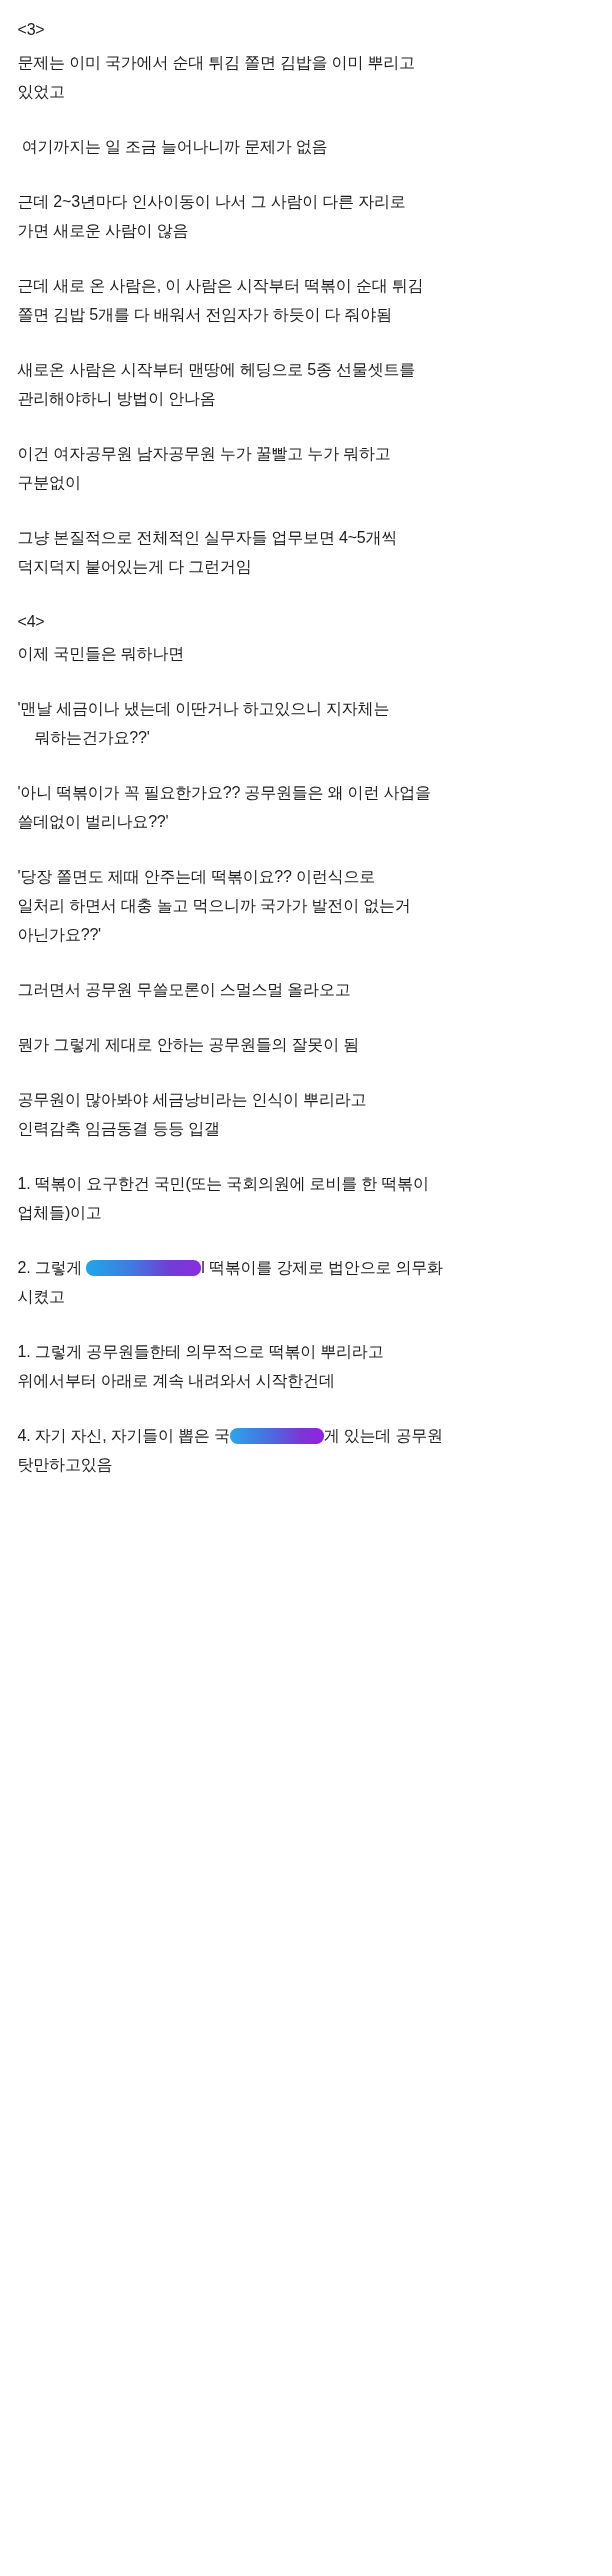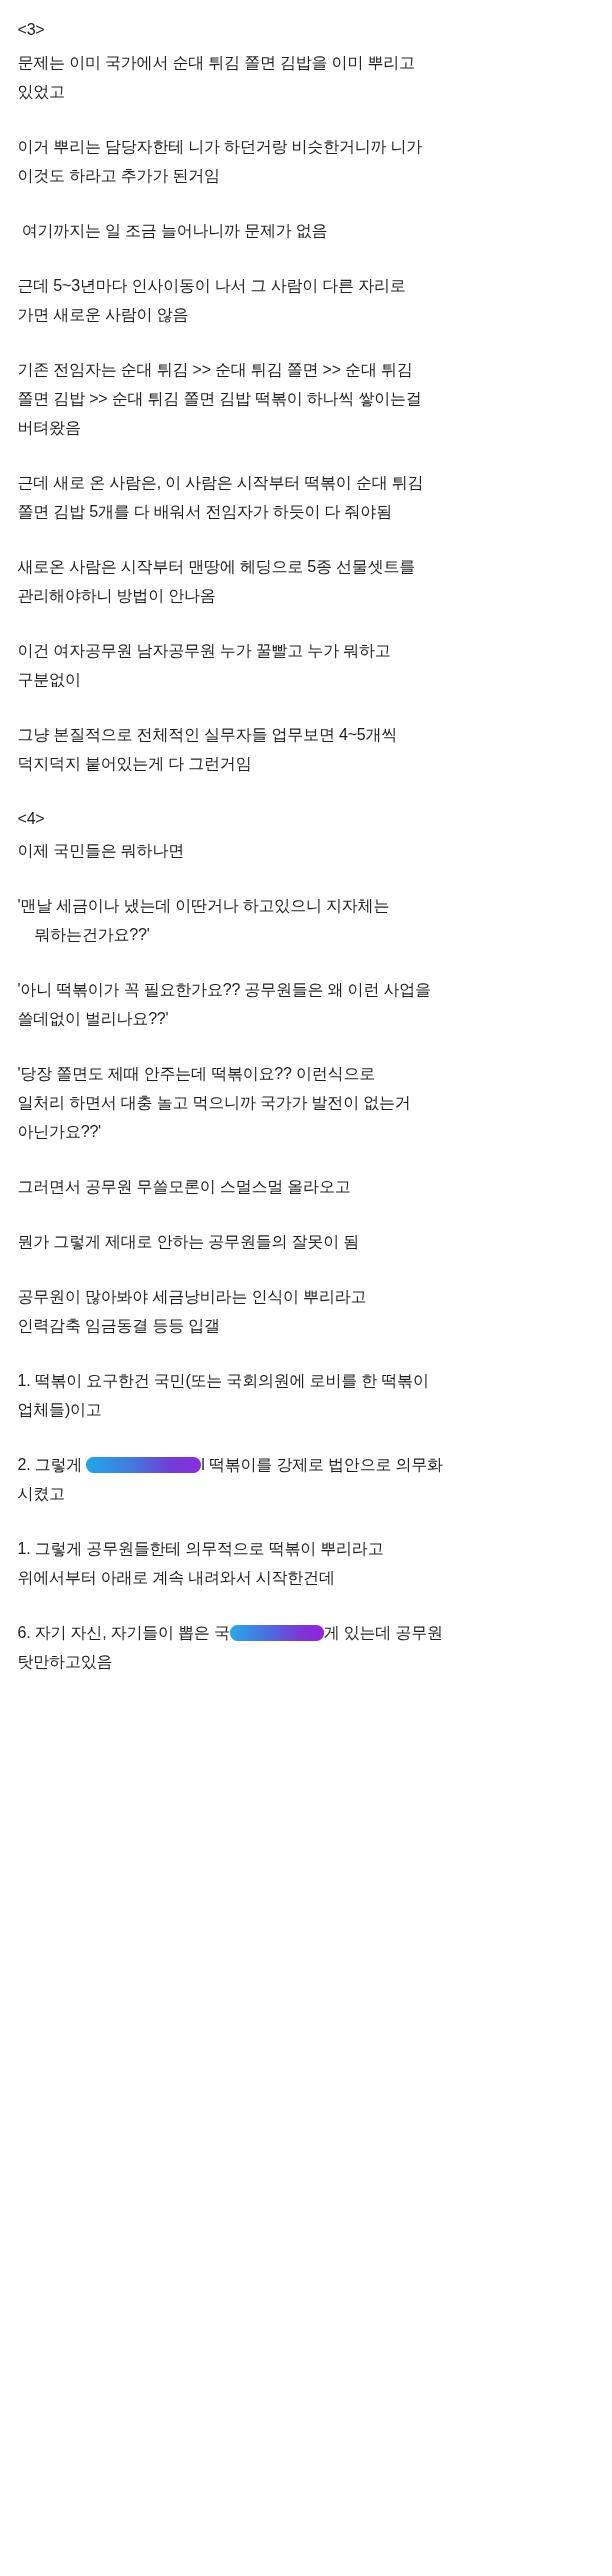--- a/index.html
+++ b/index.html
@@ -53,28 +53,23 @@
   .inline-text { white-space: pre-wrap; }
 </style>
 </head>
 <body>
 
 <div id="page">
 
   <p class="para section">&lt;3&gt;</p>
   <p class="para">문제는 이미 국가에서 순대 튀김 쫄면 김밥을 이미 뿌리고
 있었고</p>
-  <p class="para">이거 뿌리는 담당자한테 니가 하던거랑 비슷한거니까 니가
-이것도 하라고 추가가 된거임</p>
   <p class="para"> 여기까지는 일 조금 늘어나니까 문제가 없음</p>
-  <p class="para">근데 5~3년마다 인사이동이 나서 그 사람이 다른 자리로
+  <p class="para">근데 2~3년마다 인사이동이 나서 그 사람이 다른 자리로
 가면 새로운 사람이 않음</p>
-  <p class="para">기존 전임자는 순대 튀김 &gt;&gt; 순대 튀김 쫄면 &gt;&gt; 순대 튀김
-쫄면 김밥 &gt;&gt; 순대 튀김 쫄면 김밥 떡볶이 하나씩 쌓이는걸
-버텨왔음</p>
   <p class="para">근데 새로 온 사람은, 이 사람은 시작부터 떡볶이 순대 튀김
 쫄면 김밥 5개를 다 배워서 전임자가 하듯이 다 줘야됨</p>
   <p class="para">새로온 사람은 시작부터 맨땅에 헤딩으로 5종 선물셋트를
 관리해야하니 방법이 안나옴</p>
   <p class="para">이건 여자공무원 남자공무원 누가 꿀빨고 누가 뭐하고
 구분없이</p>
   <p class="para">그냥 본질적으로 전체적인 실무자들 업무보면 4~5개씩
 덕지덕지 붙어있는게 다 그런거임</p>
 
   <p class="para section">&lt;4&gt;</p>
@@ -92,17 +87,17 @@
 인력감축 임금동결 등등 입갤</p>
   <p class="para">1. 떡볶이 요구한건 국민(또는 국회의원에 로비를 한 떡볶이
 업체들)이고</p>
 
   <p class="para"><span class="inline-text">2. 그렇게 </span><span class="redact r1"></span><span class="inline-text">l 떡볶이를 강제로 법안으로 의무화
 시켰고</span></p>
 
   <p class="para">1. 그렇게 공무원들한테 의무적으로 떡볶이 뿌리라고
 위에서부터 아래로 계속 내려와서 시작한건데</p>
 
-  <p class="para"><span class="inline-text">6. 자기 자신, 자기들이 뽑은 국</span><span class="redact r2"></span><span class="inline-text">게 있는데 공무원
+  <p class="para"><span class="inline-text">4. 자기 자신, 자기들이 뽑은 국</span><span class="redact r2"></span><span class="inline-text">게 있는데 공무원
 탓만하고있음</span></p>
 
 </div>
 
 
 </body></html>

